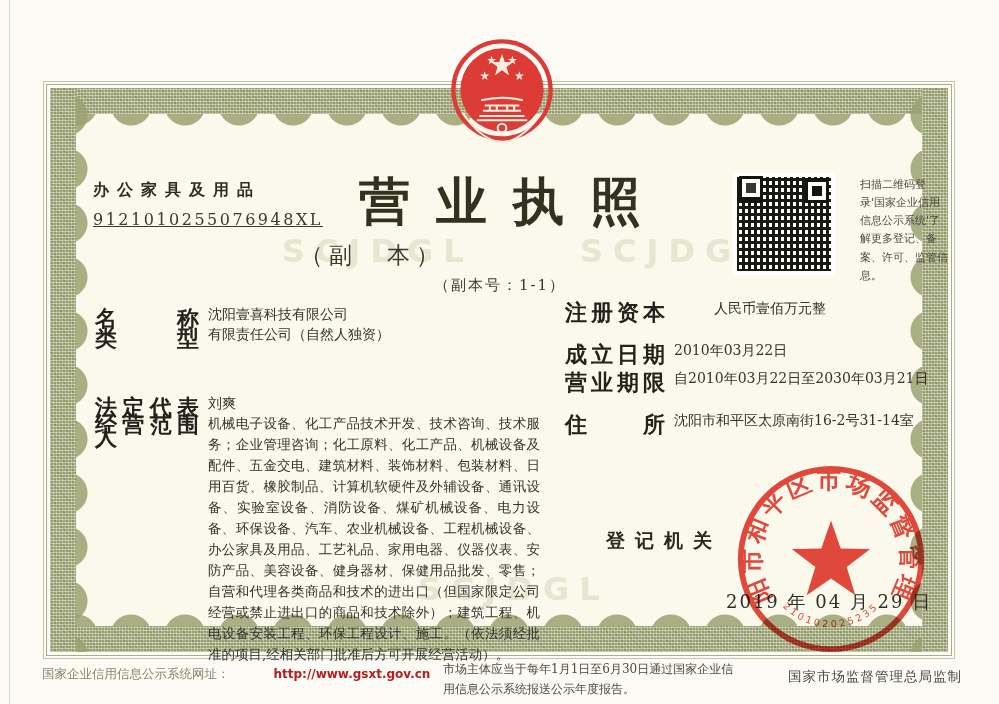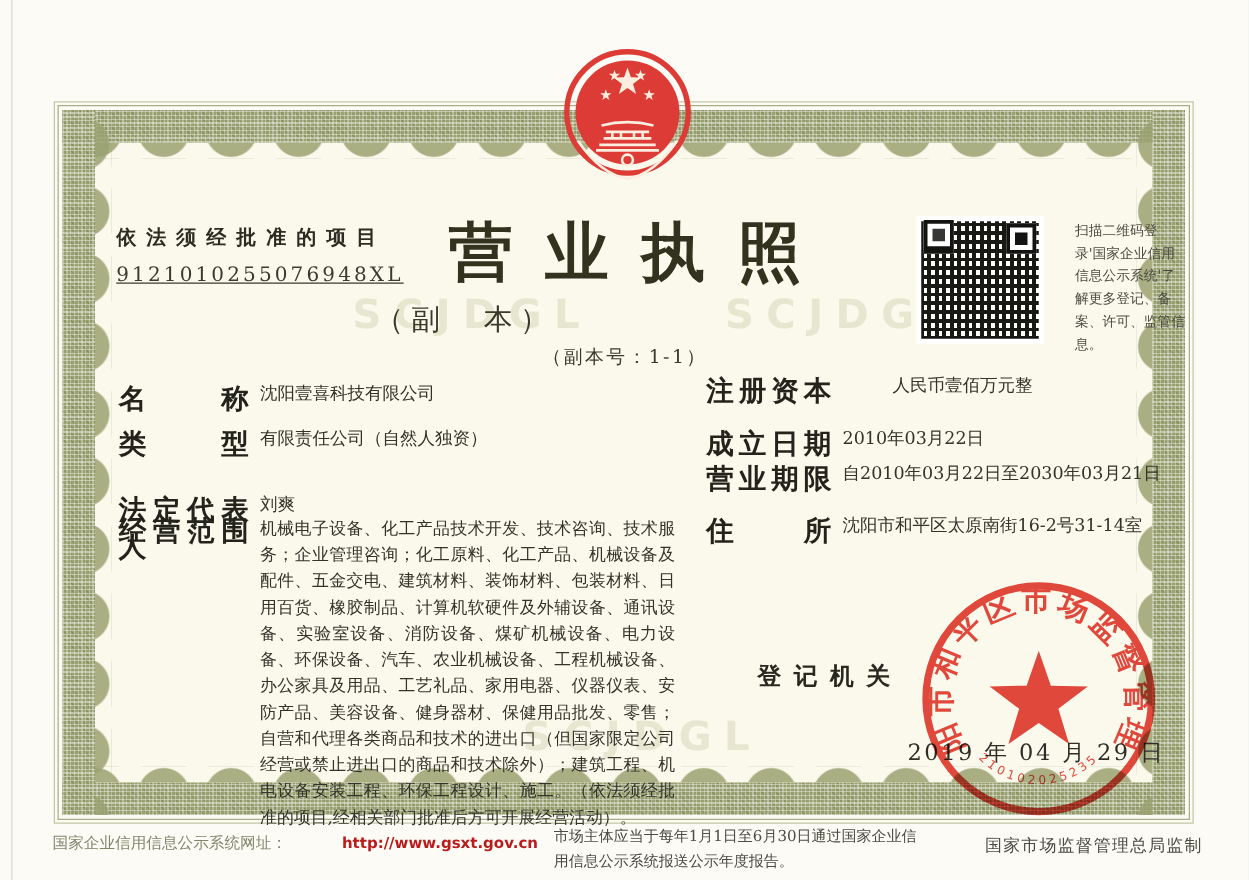--- a/index.html
+++ b/index.html
@@ -120,42 +120,42 @@
         <path d="M46,84 V90 M54,84 V90 M66,84 V90 M74,84 V90"></path>
         <path d="M34,96 H86"></path>
         <path d="M31,101 H89"></path>
         <circle cx="60" cy="110" r="5"></circle>
         <path d="M14,92 Q36,124 60,127 Q84,124 106,92"></path>
       </g>
     </svg>
   </div>
 
   <div class="credit">
-    <div class="lbl">依法须经批准的项目</div>
+    <div class="lbl">办公家具及用品</div>
     <div class="code">9121010255076948XL</div>
   </div>
 
   <div class="title">营业执照</div>
   <div class="subtitle">（副　本）</div>
   <div class="copyno">（副本号：1-1）</div>
 
   <div class="qrwrap">
     <div class="qr">
       <div class="fp tl"></div>
       <div class="fp tr"></div>
       <div class="fp bl"></div>
     </div>
     <div class="qrtext">扫描二维码登录'国家企业信用信息公示系统'了解更多登记、备案、许可、监管信息。</div>
   </div>
 
   <div class="row" style="left:95px;top:304px;">
     <div class="flabel">名称</div>
     <div class="fvalue">沈阳壹喜科技有限公司</div>
   </div>
-  <div class="row" style="left:95px;top:340px;">
+  <div class="row" style="left:95px;top:324px;">
     <div class="flabel">类型</div>
     <div class="fvalue">有限责任公司（自然人独资）</div>
   </div>
   <div class="row" style="left:95px;top:393px;">
     <div class="flabel">法定代表人</div>
     <div class="fvalue">刘爽</div>
   </div>
   <div class="row" style="left:95px;top:410px;">
     <div class="flabel">经营范围</div>
     <div class="fvalue scope">机械电子设备、化工产品技术开发、技术咨询、技术服务；企业管理咨询；化工原料、化工产品、机械设备及配件、五金交电、建筑材料、装饰材料、包装材料、日用百货、橡胶制品、计算机软硬件及外辅设备、通讯设备、实验室设备、消防设备、煤矿机械设备、电力设备、环保设备、汽车、农业机械设备、工程机械设备、办公家具及用品、工艺礼品、家用电器、仪器仪表、安防产品、美容设备、健身器材、保健用品批发、零售；自营和代理各类商品和技术的进出口（但国家限定公司经营或禁止进出口的商品和技术除外）；建筑工程、机电设备安装工程、环保工程设计、施工。（依法须经批准的项目,经相关部门批准后方可开展经营活动）。</div>

